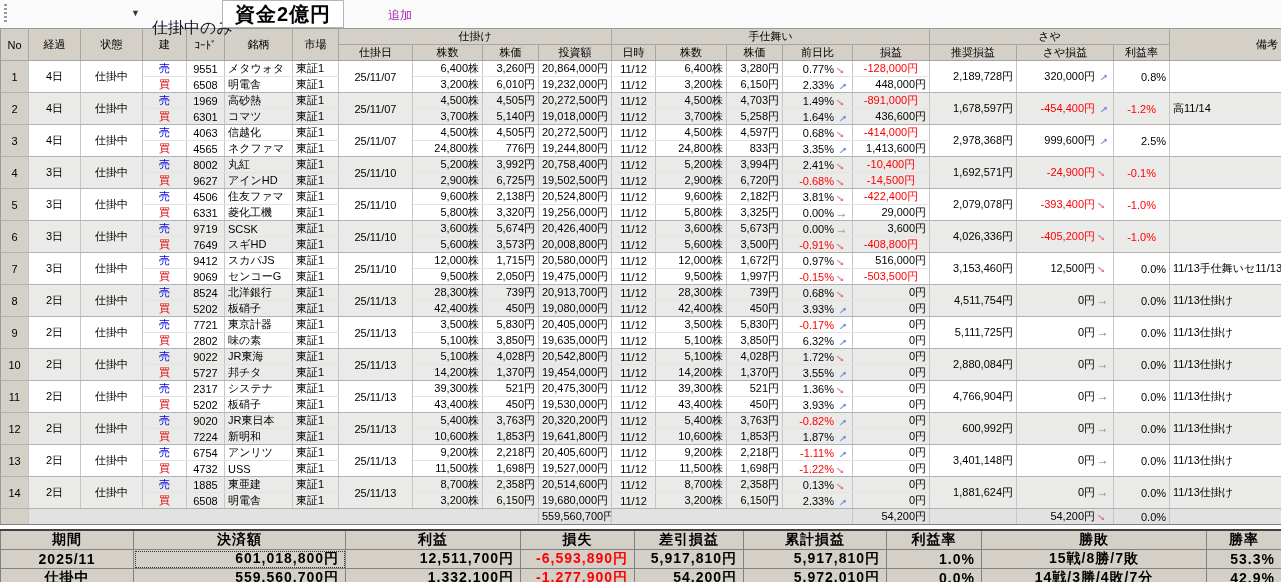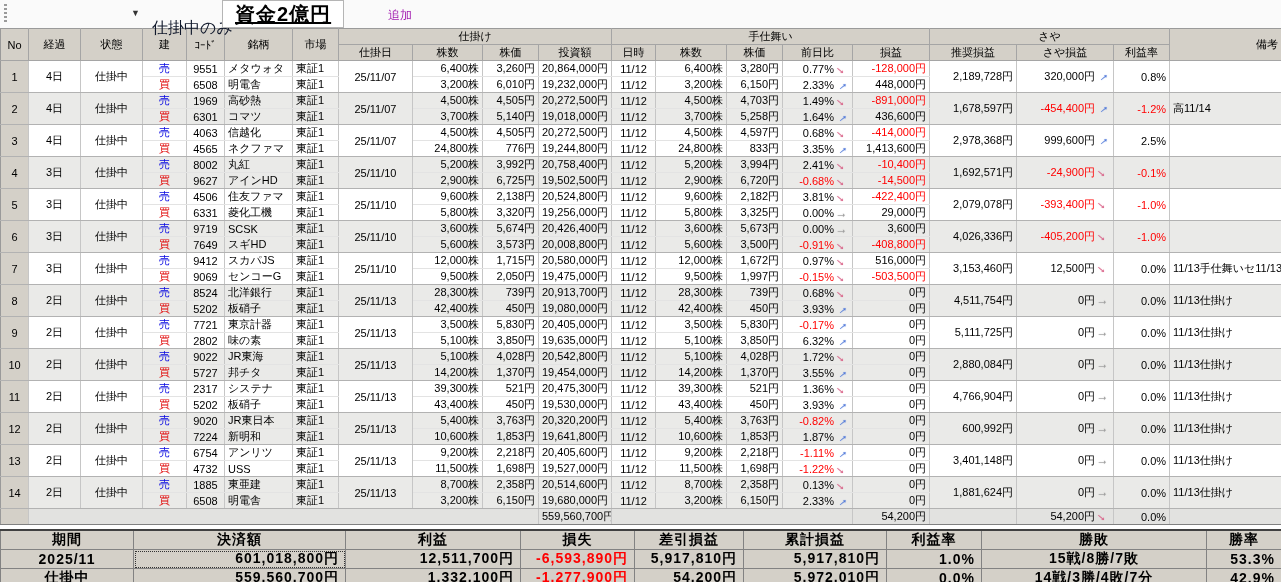--- a/index.html
+++ b/index.html
@@ -7,21 +7,21 @@
        font-family:"Liberation Sans","DejaVu Sans",sans-serif;font-size:11px;color:#000;}
   
   .toolbar{position:relative;height:28px;background:#fafafa;}
   .grip{position:absolute;left:4px;top:4px;width:3px;height:20px;
         background:repeating-linear-gradient(#9a9a9a 0 2px,transparent 2px 4px);}
   .combo{position:absolute;left:14px;top:4px;width:128px;height:20px;background:#fafafa;}
   .combo-arrow{position:absolute;right:2px;top:4px;font-size:9px;color:#333;}
   .filter-label{position:absolute;left:152px;top:18px;font-size:16px;color:#0f172a;}
   .add-btn{position:absolute;left:388px;top:7px;font-size:12px;color:#a21caf;cursor:default;}
   .capital-box{position:absolute;left:222px;top:0;height:26px;padding:0 12px;background:#fff;
-        border:1px solid #b5b5b5;display:flex;align-items:center;z-index:5;text-decoration:underline;}
+        border:1px solid #b5b5b5;display:flex;align-items:center;z-index:5;}
   .capital-box span{font-size:20px;font-weight:bold;color:#000;letter-spacing:1px;}
   
   table.grid{border-collapse:collapse;table-layout:fixed;width:1281px;margin:0;
              border:1px solid #9a9a9a;}
   table.grid th,table.grid td{overflow:hidden;white-space:nowrap;padding:0 3px;height:15px;
              border-right:1px solid #c6c6c6;font-weight:normal;}
   table.grid thead th{background:#d4d0c8;border-right:1px solid #a5a5a5;border-bottom:1px solid #a5a5a5;
              text-align:center;height:15px;}
   tr.line1 td{border-bottom:1px solid #e3e3e3;}
   tr.line2 td{border-bottom:1px solid #b2b2b2;}
@@ -29,21 +29,21 @@
   tr.alt td{background:#eaeae8;}
   tr.line1 td,tr.line2 td{background:#fff;}
   tr.alt.line1 td,tr.alt.line2 td{background:#eaeae8;}
   td.c-no{background:#d4d0c8 !important;border-right:1px solid #9a9a9a;text-align:center;color:#000;}
   .c-center{text-align:center;}
   .c-left{text-align:left;}
   .c-num{text-align:right;}
   .side{font-weight:bold;}
   .side.sell{color:#0000e0;}
   .side.buy{color:#e00000;}
-  .neg{color:#ff0000;}
+  .neg{color:#ff0000;text-align:center;}
   .witharrow{display:table-cell;}
   .witharrow .v{display:inline-block;}
   .arr{display:inline-block;width:15px;text-align:center;font-weight:bold;font-size:12px;line-height:10px;}
   .arr-up{color:#4a74d8;transform:rotate(-40deg);text-shadow:0 0 1px #4a74d8;}
   .arr-down{color:#d85f86;transform:rotate(40deg);text-shadow:0 0 1px #d85f86;}
   .arr-flat{color:#9e9e9e;text-shadow:0 0 1px #9e9e9e;}
   tr.totals-row td{background:#e2e2e0;border-bottom:1px solid #808080;border-top:1px solid #9a9a9a;height:14px;}
   
   table.summary{border-collapse:collapse;table-layout:fixed;width:1281px;margin-top:4px;
         border-top:2px solid #404040;font-size:14px;font-weight:bold;letter-spacing:1px;}

